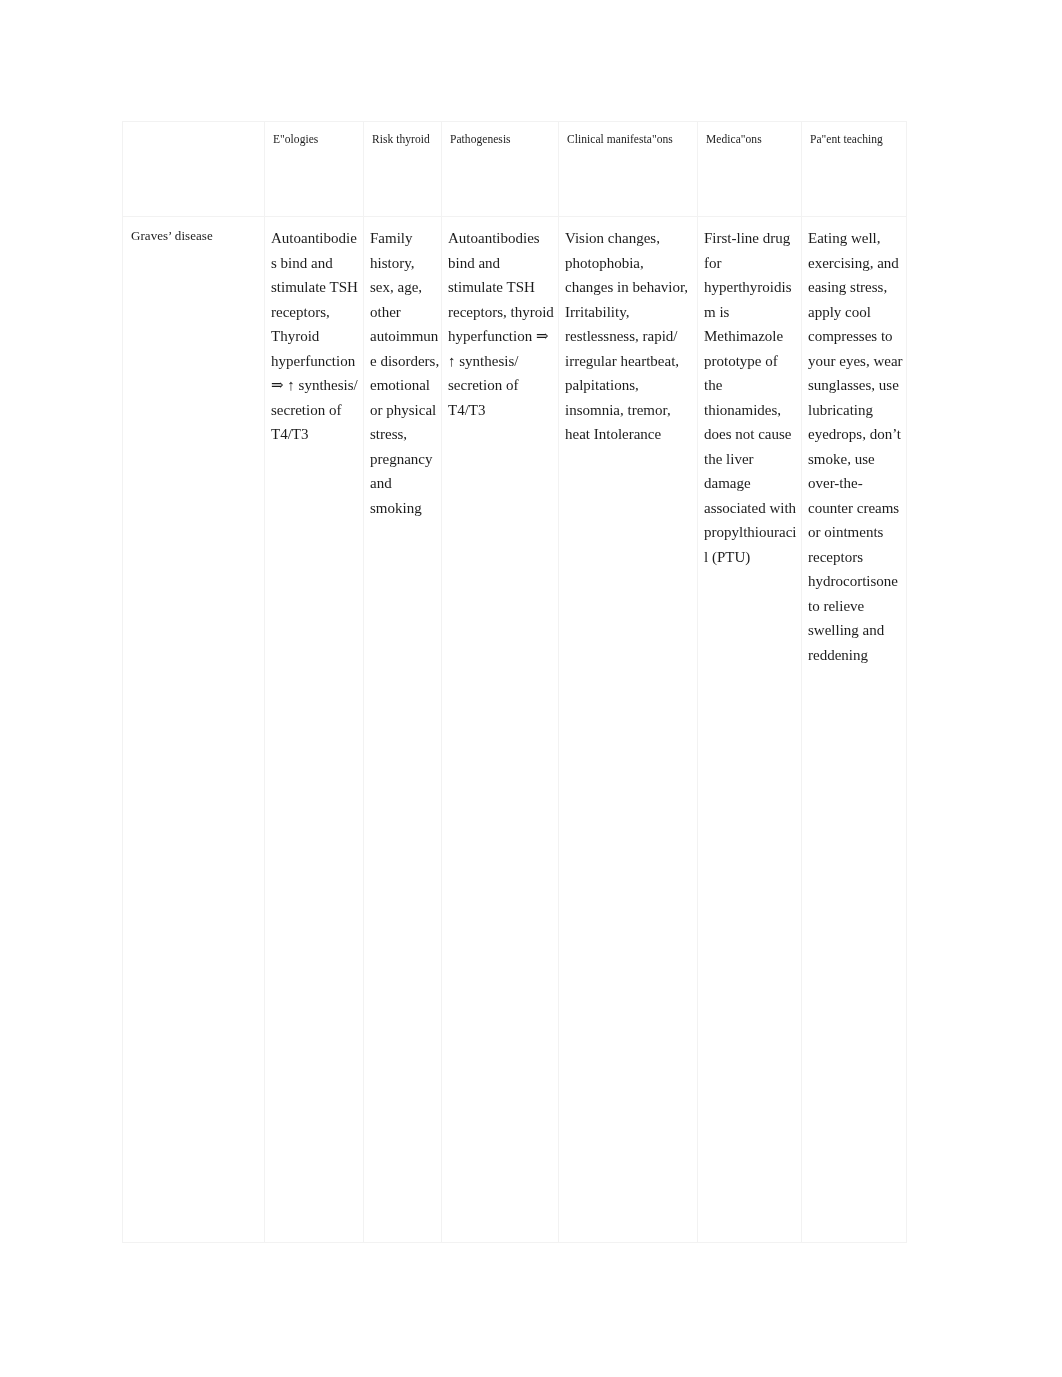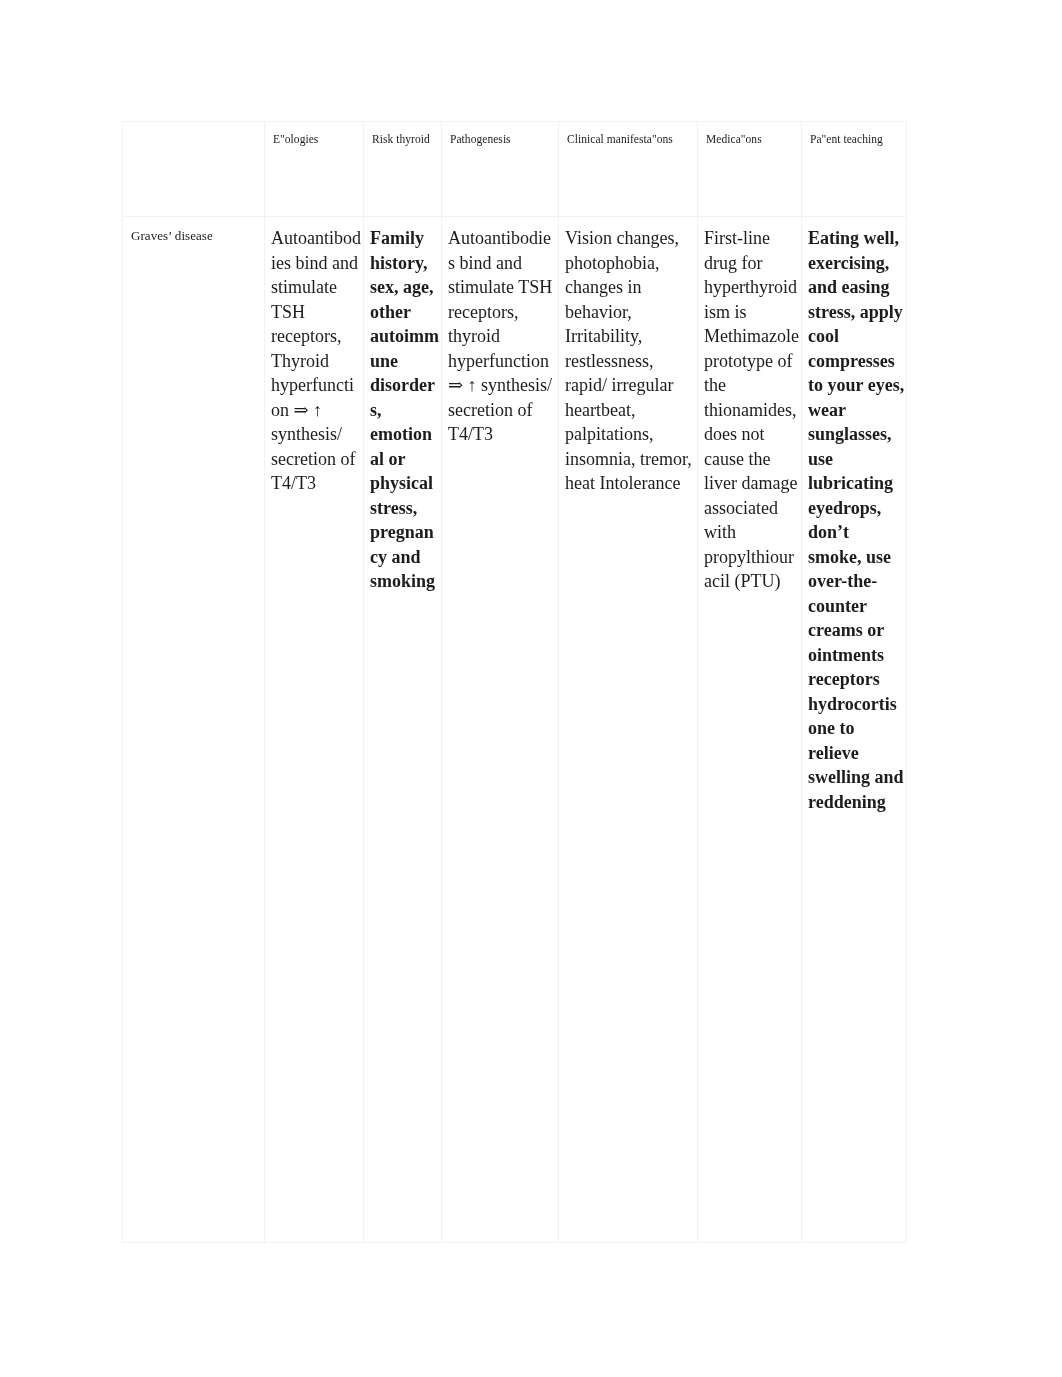--- a/index.html
+++ b/index.html
@@ -75,32 +75,31 @@
   .row-label {
     font-size: 13px;
     line-height: 14px;
     padding: 12px 6px 0 8px;
     color: #1c1c1c;
     white-space: nowrap;
     letter-spacing: 0.05px;
     font-family: Liberation Serif, serif;
   }
   .cell-text {
-    font-size: 18px;
+    font-size: 15px;
     line-height: 24.5px;
     padding: 9px 2px 6px 6px;
     color: #1c1c1c;
     word-break: break-word;
     overflow-wrap: anywhere;
     hyphens: none;
   }
   
   .cell-text.tight {
     padding-right: 1px;
-    font-weight: bold;
   }
 </style>
 </head>
 <body>
 
 <div class="page">
 
   <table class="doc-table">
     <colgroup>
       <col class="c-label">

